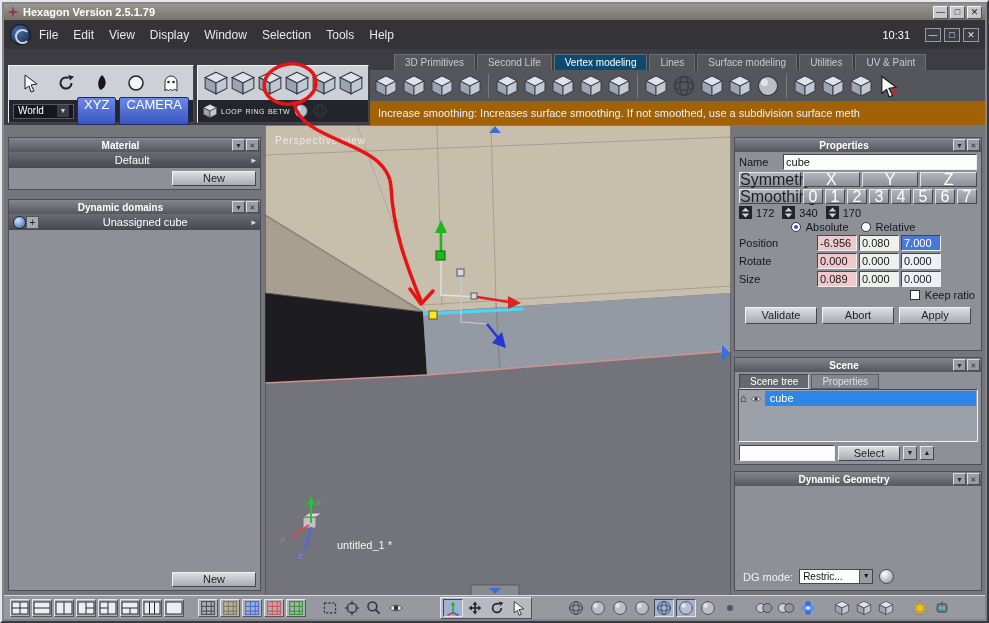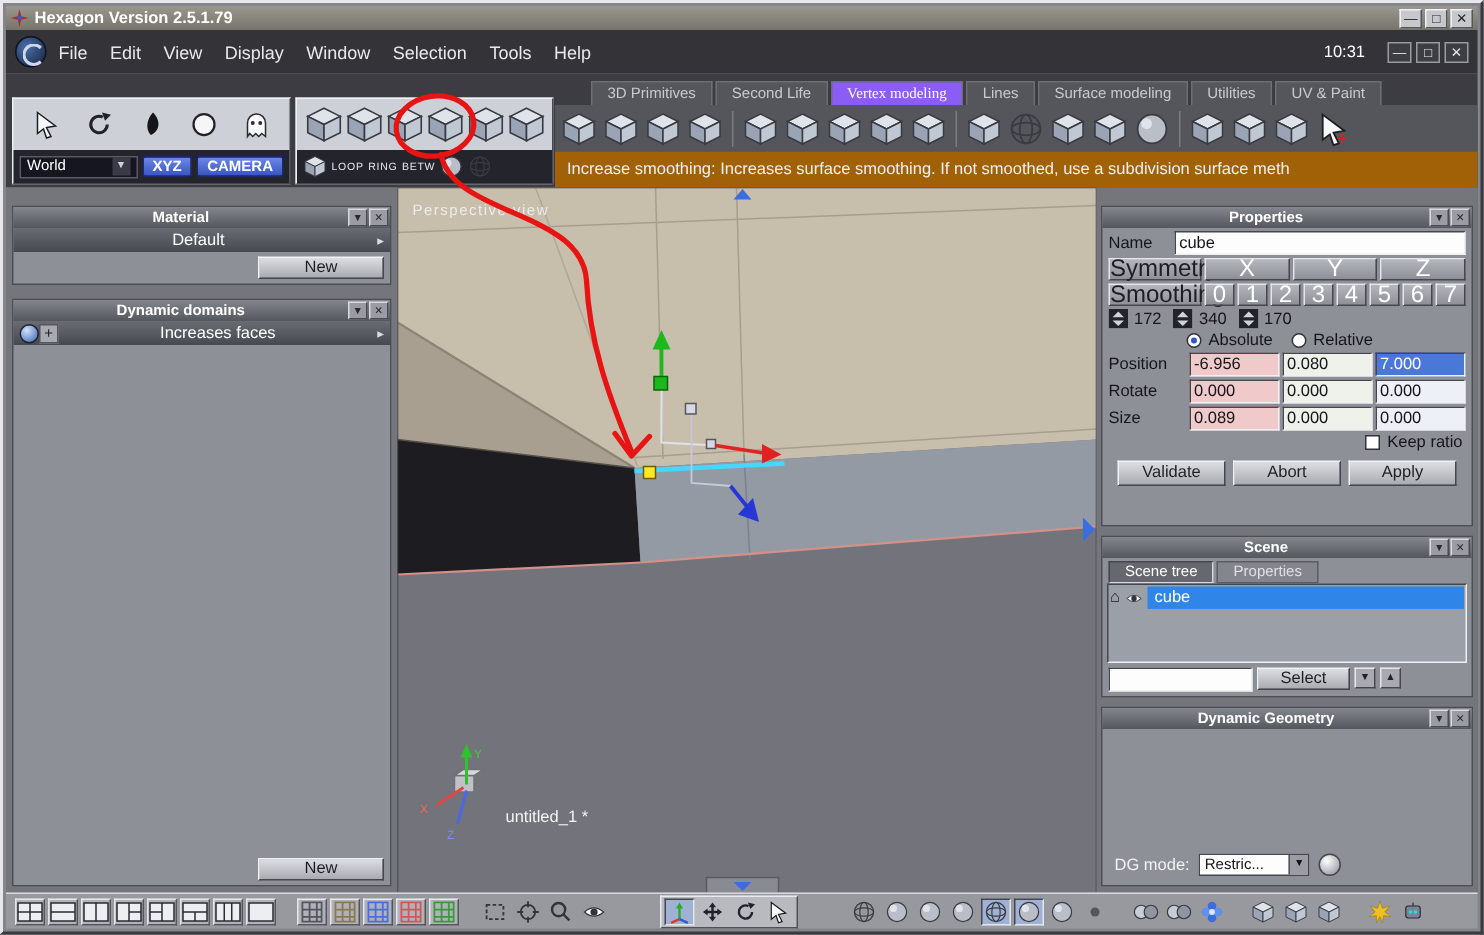--- a/index.html
+++ b/index.html
@@ -31,28 +31,28 @@
   
   .toolzone { position:absolute; left:2px; top:47px; right:2px; height:76px; background:#3c3c42; }
   .tool-group { position:absolute; background:#cdd0d6; border:1px solid; border-color:#eef0f4 #46464e #46464e #eef0f4; }
   .tg1 { left:4px; top:16px; width:186px; height:58px; }
   .tg2 { left:193px; top:16px; width:172px; height:58px; }
   .tg-icons { height:34px; display:flex; align-items:center; justify-content:space-around; padding:0 4px; }
   .tg-dark { height:22px; background:#23242c; display:flex; align-items:center; padding:0 4px; gap:3px; }
   .world-dd { background:#15161f; color:#fff; font-size:10px; height:15px; line-height:14px; padding:0 4px;
     width:92px; display:flex; justify-content:space-between; align-items:center; border:1px solid #5a5a64; }
   .world-dd .dd-arrow { background:#3a3b46; width:12px; height:12px; font-size:7px; line-height:12px; text-align:center; color:#cfd2dc; }
-  .blue-btn { background:linear-gradient(180deg,#6b88e8,#3a55c0); color:#fff; font-size:10px; font-weight:bold;
-    height:14px; line-height:13px; padding:0 6px; border:1px solid #1c2a66; border-radius:2px; }
+  .blue-btn { background:linear-gradient(180deg,#6b88e8,#3a55c0); color:#fff; font-size:13px; font-weight:normal;
+    height:28px; line-height:13px; padding:0 6px; border:1px solid #1c2a66; border-radius:2px; }
   .tiny-label { color:#e8e8ee; font-size:7px; letter-spacing:0.5px; }
   .right-tools { position:absolute; left:366px; top:0; right:0; height:76px; }
   .tabsrow { position:absolute; left:0; top:5px; right:0; height:16px; display:flex; gap:2px; padding-left:24px; }
   .tab { background:#55565c; color:#c9c9cf; font-size:10px; line-height:16px; text-align:center; padding:0 10px;
     border:1px solid #6d6d74; border-bottom:none; white-space:nowrap; }
-  .tab.active { background:#8b5cf6; color:#fff;font-family:Liberation Serif, serif; }
+  .tab.active { background:#0c4a6e; color:#fff; }
   .iconsrow { position:absolute; left:0; top:21px; right:0; height:31px; background:#55565c;
     display:flex; align-items:center; gap:4px; padding:0 4px; }
   .statusrow { position:absolute; left:0; top:52px; right:0; height:24px; background:#a16207; color:#f0f0f2;
     font-size:11px; line-height:24px; padding-left:8px; white-space:nowrap; overflow:hidden; }
   .i26 { width:26px; height:26px; }
   .i24 { width:24px; height:24px; }
   .i20 { width:20px; height:20px; }
   .i16 { width:16px; height:16px; }
   .vsep { width:1px; height:24px; background:#7a7a82; margin:0 2px; }
 
@@ -78,21 +78,21 @@
   .sphere-mini { width:13px; height:13px; border-radius:50%; background:radial-gradient(circle at 35% 30%,#cfe2ff,#3a62b0); border:1px solid #223; }
   .plus-btn { width:13px; height:13px; background:#a8aab2; border:1px solid #55555c; font-size:10px; line-height:11px; text-align:center; color:#222; }
 
   
   .props { height:214px; }
   .prow { display:flex; align-items:center; margin:2px 4px 0; gap:2px; }
   .plabel { font-size:11px; color:#15151a; width:52px; }
   .plabel.wide { width:76px; }
   .field { background:#fdfdfd; border:1px solid; border-color:#46464e #eef0f4 #eef0f4 #46464e;
     font-size:11px; color:#15151a; height:16px; padding:0 2px; width:100%; font-family:"Liberation Sans",sans-serif; }
-  .nfield { width:60px; flex:none; }
+  .nfield { width:40px; flex:none; }
   .f-x { background:#f0caca; }
   .f-y { background:#eef2ea; }
   .f-z { background:#eef0f8; }
   .f-sel { background:#4a78d8; color:#fff; }
   .gbtn { background:linear-gradient(180deg,#b4b6be,#8e9098); border:1px solid; border-color:#e4e6ea #46464e #46464e #e4e6ea;
     color:#fff; font-size:16px; height:15px; line-height:13px; text-align:center; flex:1; }
   .gbtn.dark-text { color:#1e1e24; }
   .lvl { flex:1; padding:0 1px; }
   .cnt { font-size:11px; font-weight:normal; color:#15151a; margin:0 6px 0 2px; }
   .radio { width:10px; height:10px; border-radius:50%; border:1px solid #33333a; background:#fff; position:relative; }
@@ -104,21 +104,21 @@
 
   
   .scenep { height:108px; display:flex; flex-direction:column; }
   .scene-tabs { display:flex; gap:2px; padding:2px 4px 0;align-items:flex-end; }
   .stab { font-size:10px; padding:1px 10px; background:#84868e; color:#e0e0e4; border:1px solid #5c5c64; }
   .stab.active { background:#66686f; color:#fff; border-color:#46464e #d8dade #d8dade #46464e; }
   .tree { flex:1; background:#9ba0a8; border:1px solid; border-color:#46464e #eef0f4 #eef0f4 #46464e; margin:0 3px; padding:1px; }
   .tree-row { display:flex; align-items:center; height:15px; gap:2px; }
   .tree-ico { font-size:11px; color:#1a1a20; line-height:13px; }
   .tree-sel { flex:1; background:#2f86e8; color:#fff; font-size:11px; height:15px; line-height:14px; padding-left:5px; }
-  .scene-bottom { display:flex; align-items:flex-start; gap:3px; padding:3px 4px; }
+  .scene-bottom { display:flex; align-items:center; gap:3px; padding:3px 4px; }
   .scene-bottom .field { width:96px; }
   .scene-bottom .btn { width:62px; }
   .sm-btn { width:14px; height:14px; background:#a8aab2; border:1px solid; border-color:#e4e6ea #46464e #46464e #e4e6ea;
     font-size:7px; line-height:12px; text-align:center; color:#222; }
 
   
   .dyng { flex:1; display:flex; flex-direction:column; }
   .dg-body { flex:1; }
   .dg-bottom { display:flex; align-items:center; gap:6px; padding:4px 8px 6px; }
   .dg-label { color:#f2f2f5; font-size:11px; }
@@ -462,21 +462,21 @@
 
       <div class="panel" style="flex:1;display:flex;flex-direction:column;">
         <div class="panel-title">
           <span class="pt-text">Dynamic domains</span>
           <span class="pt-b">▼</span>
           <span class="pt-b">✕</span>
         </div>
         <div class="dark-row">
           <span class="sphere-mini"></span>
           <span class="plus-btn">+</span>
-          <span class="dr-text">Increases faces</span>
+          <span class="dr-text">Unassigned cube</span>
           <span style="font-size:9px;color:#ddd;">▸</span>
         </div>
         <div style="flex:1;"></div>
         <span class="btn new-btn">New</span>
       </div>
     </div>
 
     <div class="viewport">
       <svg width="466" height="472" viewBox="0 0 466 472">
         <rect width="466" height="472" fill="#73737b"></rect>

